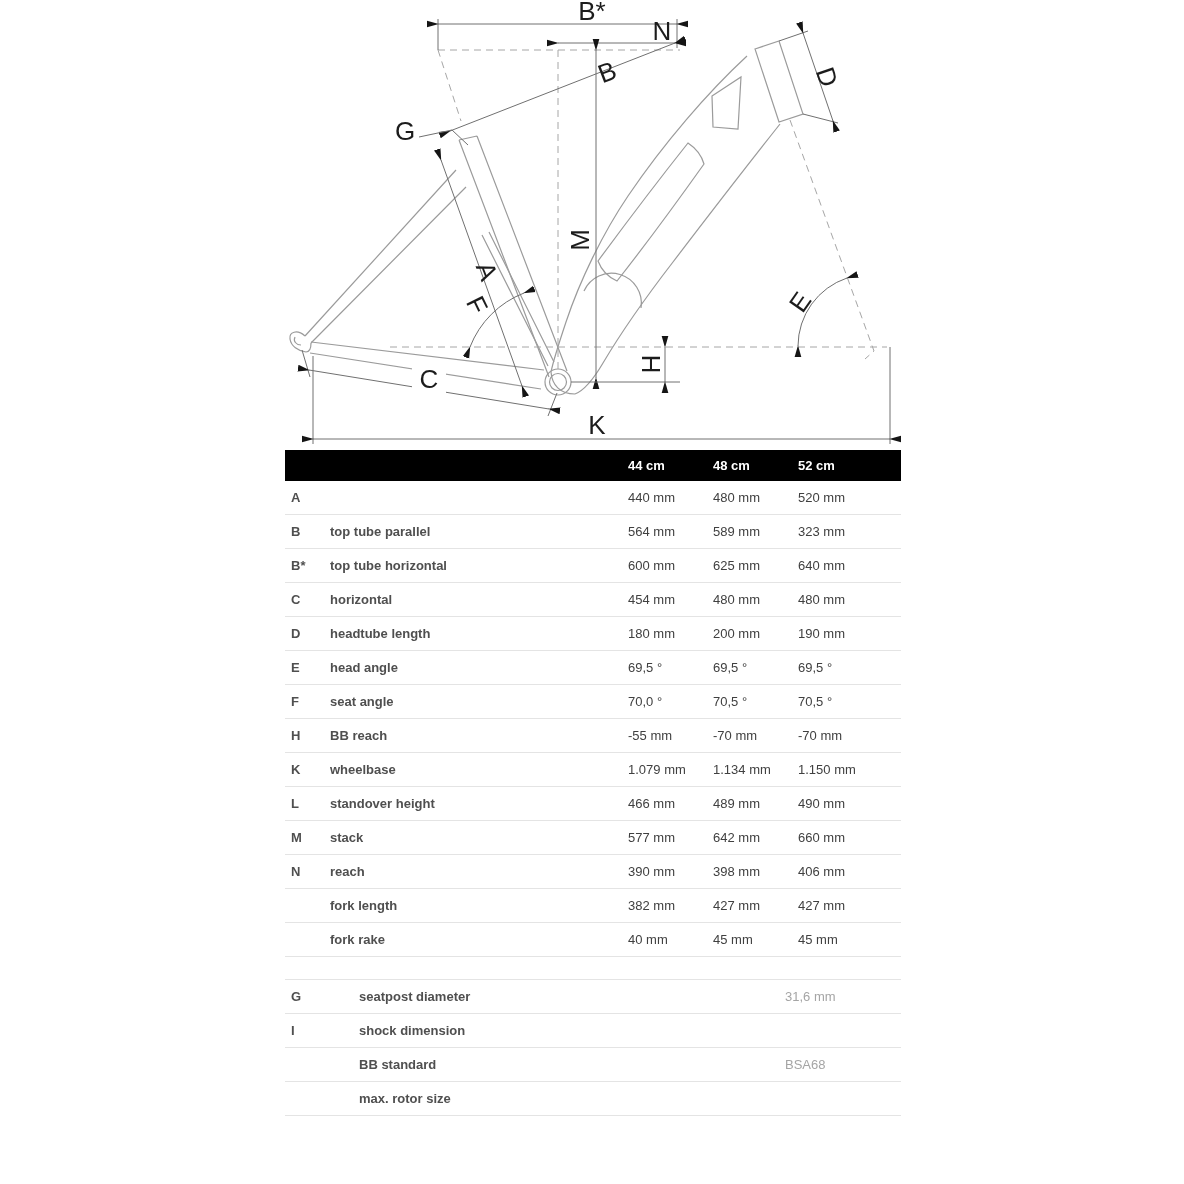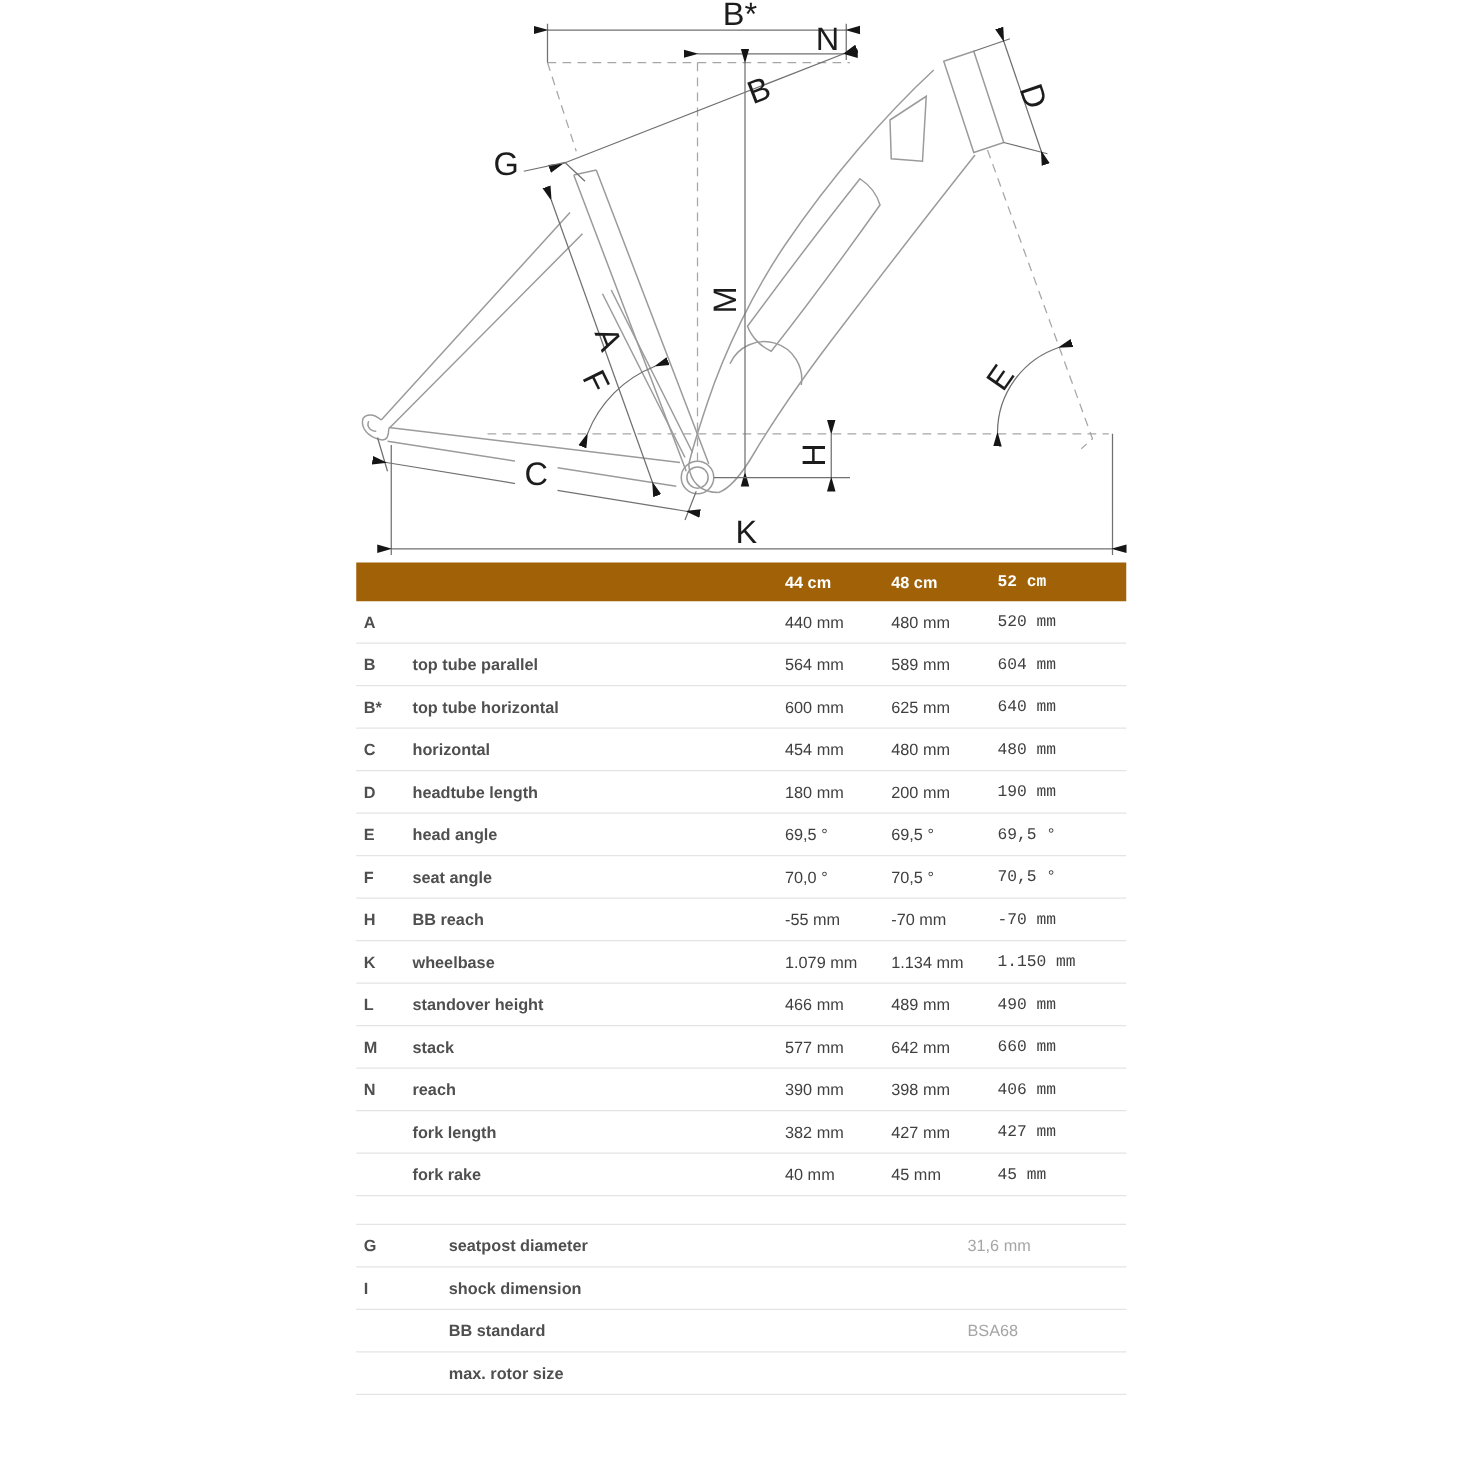--- a/index.html
+++ b/index.html
@@ -6,31 +6,31 @@
   .page{position:relative;width:1184px;height:1184px;background:#fff;overflow:hidden;
         font-family:"Liberation Sans",sans-serif;}
   svg{position:absolute;left:0;top:0;}
   svg text{font-family:"Liberation Sans",sans-serif;font-size:26px;fill:#1c1c1c;}
   .frame{stroke:#9b9b9b;stroke-width:1.2;fill:none;}
   .dim{stroke:#707070;stroke-width:1;fill:none;marker-start:url(#arr);marker-end:url(#arr);}
   .thin{stroke:#707070;stroke-width:1;fill:none;}
   .dash{stroke:#a6a6a6;stroke-width:1;fill:none;stroke-dasharray:7 5;}
 
   .geo-table{position:absolute;left:285px;top:450px;width:616px;font-size:13px;}
-  .g-head{position:relative;height:31px;background:#a16207;}
+  .g-head{position:relative;height:31px;background:#000000;}
   .g-head span{position:absolute;line-height:31px;color:#fff;font-weight:bold;}
   .g-row{position:relative;height:33px;border-bottom:1px solid #e4e4e4;}
   .g-row span{position:absolute;line-height:33px;white-space:nowrap;}
   .lt{left:6px;font-weight:bold;color:#4f4f4f;}
   .lb{left:45px;font-weight:bold;color:#4f4f4f;}
-  .c1{left:343px;}.c2{left:428px;}.c3{left:513px;font-family:Liberation Mono, monospace;}
+  .c1{left:343px;}.c2{left:428px;}.c3{left:513px;}
   .v{color:#404040;font-weight:normal;}
   .g-specs{margin-top:22px;border-top:1px solid #e4e4e4;}
   .g-specs .lb{left:74px;}
-  .g-specs .sv{left:489px;color:#a5a5a5;}
+  .g-specs .sv{left:500px;color:#a5a5a5;}
 </style>
 </head>
 <body>
 
 <div class="page">
 
   <svg width="1184" height="450" viewBox="0 0 1184 450">
     <defs>
       <marker id="arr" viewBox="0 0 12 8" refX="0.8" refY="4" markerWidth="12" markerHeight="8" orient="auto-start-reverse" markerUnits="userSpaceOnUse">
         <path d="M0,4 L12,0.6 L12,7.4 Z" fill="#151515"></path>
@@ -118,21 +118,21 @@
         <span class="lt">A</span>
         <span class="v c1">440 mm</span>
         <span class="v c2">480 mm</span>
         <span class="v c3">520 mm</span>
       </div>
     <div class="g-row">
         <span class="lt">B</span>
         <span class="lb">top tube parallel</span>
         <span class="v c1">564 mm</span>
         <span class="v c2">589 mm</span>
-        <span class="v c3">604 mm</span>
+        <span class="v c3">323 mm</span>
       </div>
     <div class="g-row">
         <span class="lt">B*</span>
         <span class="lb">top tube horizontal</span>
         <span class="v c1">600 mm</span>
         <span class="v c2">625 mm</span>
         <span class="v c3">640 mm</span>
       </div>
     <div class="g-row">
         <span class="lt">C</span>

